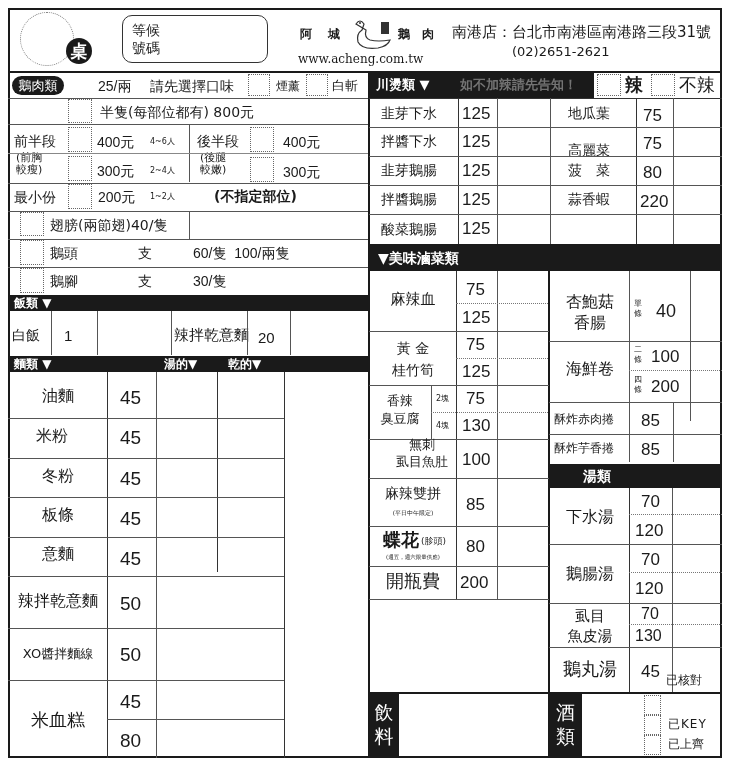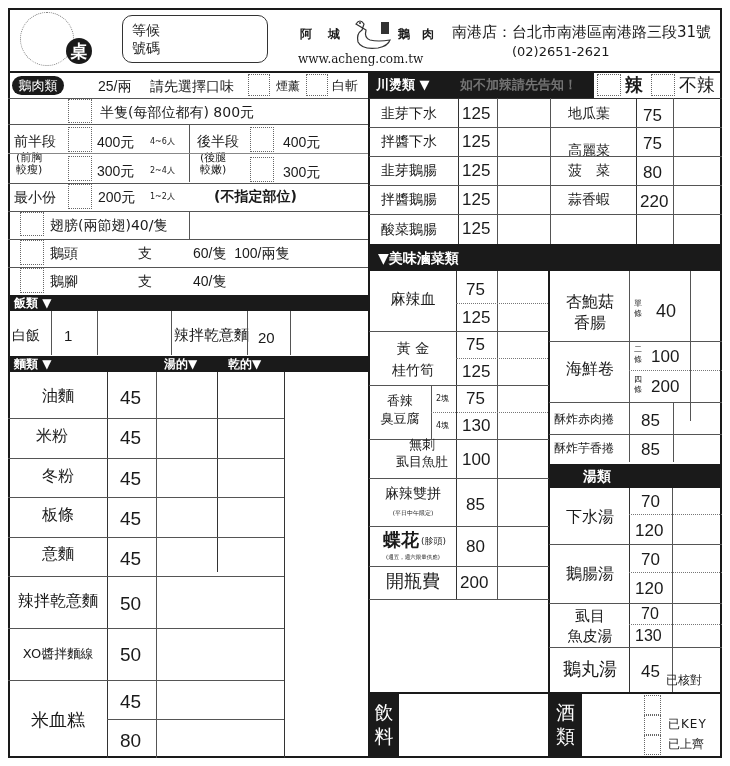--- a/index.html
+++ b/index.html
@@ -90,21 +90,21 @@
 <div class="hline" style="left:8px;top:239px;width:360px;"></div>
 <div class="cb" style="left:20px;top:240px;width:24px;height:25px;"></div>
 <div class="t" style="left:50px;top:246px;font-size:14px;">鵝頭</div>
 <div class="t" style="left:138px;top:246px;font-size:14px;">支</div>
 <div class="t num" style="left:193px;top:246px;font-size:14px;white-space:pre;">60/隻  100/兩隻</div>
 
 <div class="hline" style="left:8px;top:267px;width:360px;"></div>
 <div class="cb" style="left:20px;top:268px;width:24px;height:25px;"></div>
 <div class="t" style="left:50px;top:274px;font-size:14px;">鵝腳</div>
 <div class="t" style="left:138px;top:274px;font-size:14px;">支</div>
-<div class="t num" style="left:193px;top:274px;font-size:14px;">40/隻</div>
+<div class="t num" style="left:193px;top:274px;font-size:14px;">30/隻</div>
 
 <div class="bar" style="left:8px;top:295px;width:360px;height:16px;"></div>
 <div class="t" style="left:14px;top:297px;font-size:12px;color:#fff;font-weight:bold;">飯類 ▼</div>
 <div class="t" style="left:12px;top:328px;font-size:14px;">白飯</div>
 <div class="vline" style="left:51px;top:311px;height:44px;"></div>
 <div class="t num" style="left:64px;top:328px;font-size:15px;">1</div>
 <div class="vline" style="left:97px;top:311px;height:44px;"></div>
 <div class="vline" style="left:171px;top:311px;height:44px;"></div>
 <div class="t" style="left:174px;top:328px;font-size:15px;">辣拌乾意麵</div>
 <div class="vline" style="left:247px;top:311px;height:44px;"></div>

